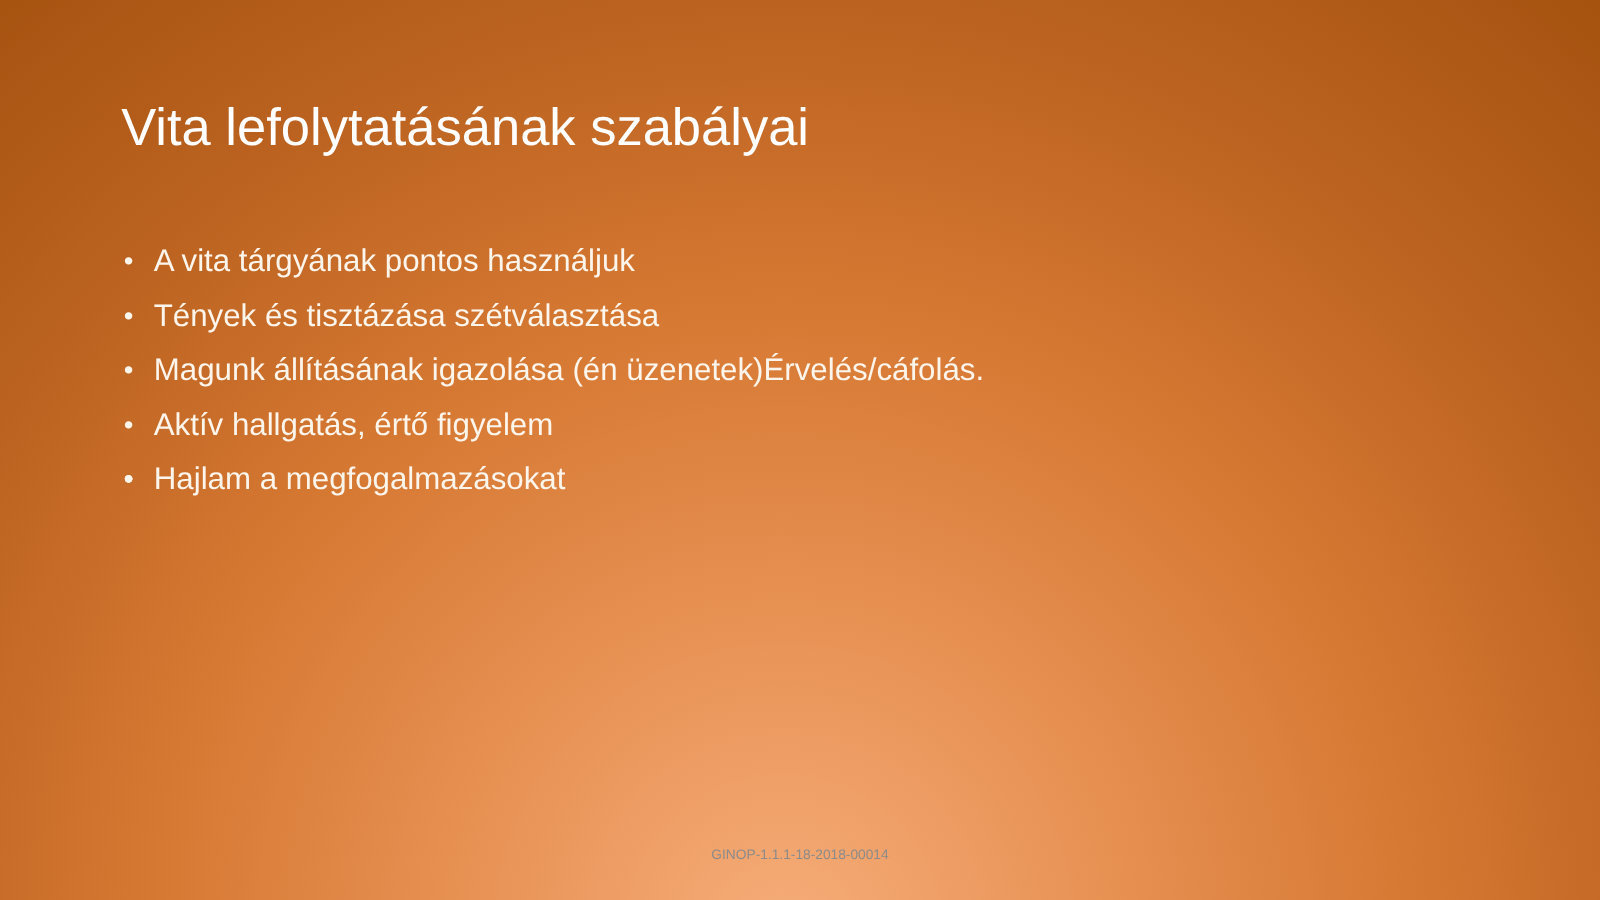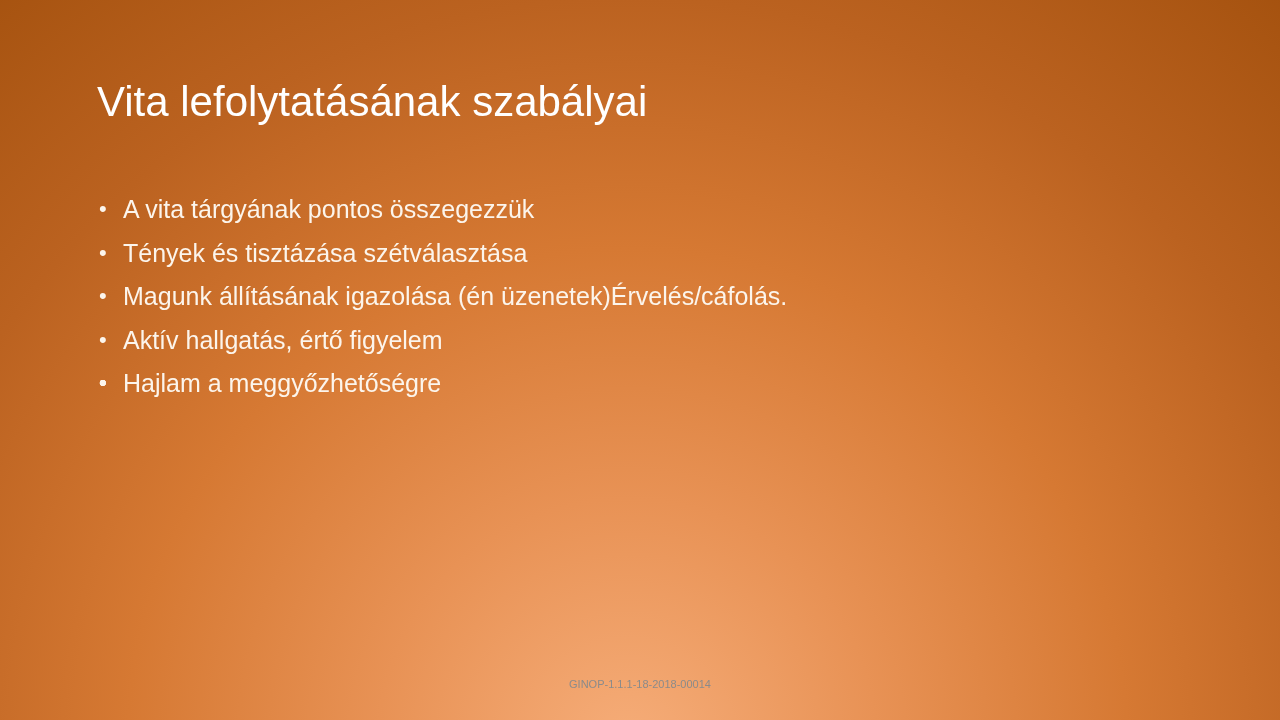--- a/index.html
+++ b/index.html
@@ -73,24 +73,24 @@
     color: var(--footer-color, #8b8b8b);
   }
 </style>
 </head>
 <body>
 
 <div class="slide">
   <h1 class="title">Vita lefolytatásának szabályai</h1>
 
   <ul class="bullets" id="bullet-list">
-      <li><span class="dot">•</span><span>A vita tárgyának pontos összegezzük</span></li>
+      <li><span class="dot">•</span><span>A vita tárgyának pontos használjuk</span></li>
       <li><span class="dot">•</span><span>Tények és tisztázása szétválasztása</span></li>
       <li><span class="dot">•</span><span>Magunk állításának igazolása (én üzenetek)Érvelés/cáfolás.</span></li>
       <li><span class="dot">•</span><span>Aktív hallgatás, értő figyelem</span></li>
       <li><span class="dot">•</span></li>
       <li><span class="dot">•</span></li>
       <li><span class="dot">•</span></li>
-      <li><span class="dot">•</span><span>Hajlam a meggyőzhetőségre</span></li>
+      <li><span class="dot">•</span><span>Hajlam a megfogalmazásokat</span></li>
     </ul>
 
   <div class="footer">GINOP-1.1.1-18-2018-00014</div>
 </div>
 
 </body></html>

